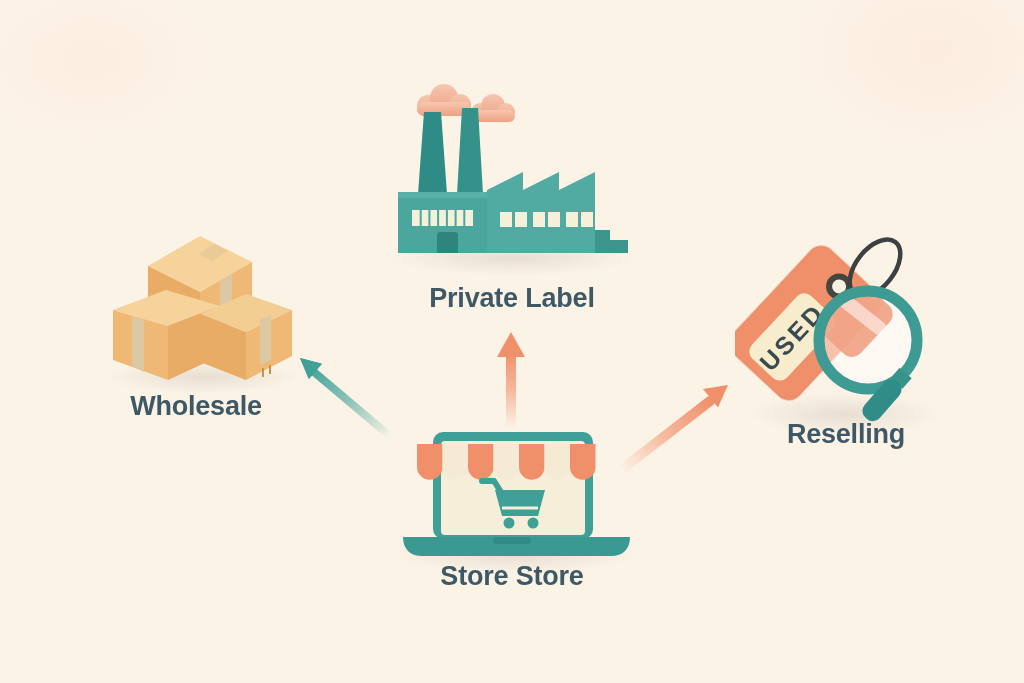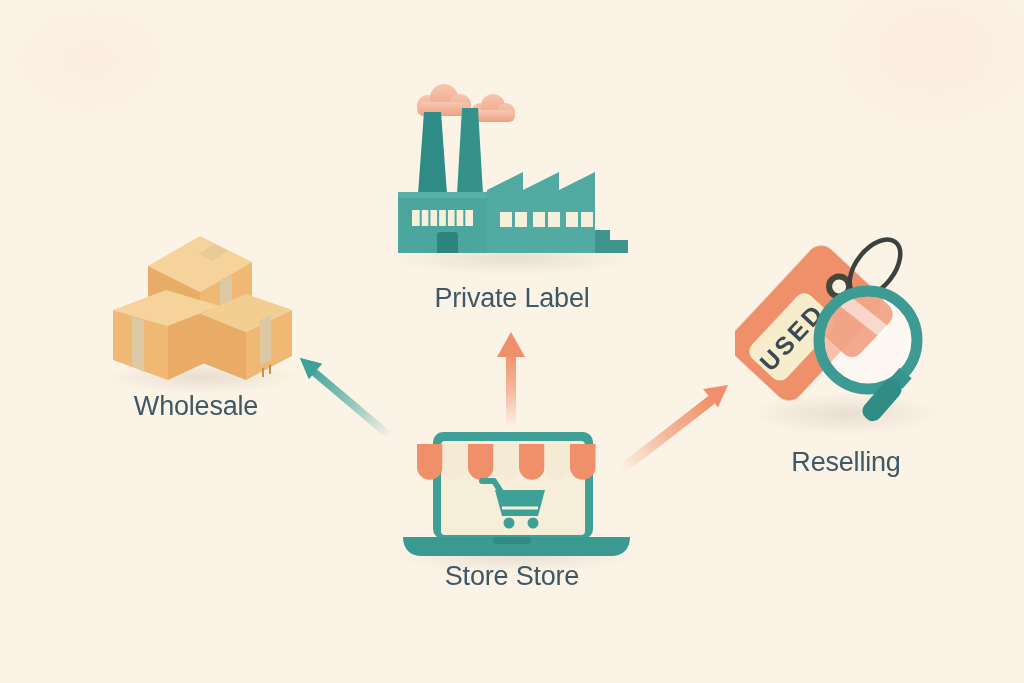--- a/index.html
+++ b/index.html
@@ -11,21 +11,21 @@
   .tint{position:absolute;pointer-events:none;}
   .tint.tr{right:-60px;top:-60px;width:300px;height:220px;
     background:radial-gradient(ellipse at center, rgba(242,176,150,0.10), rgba(242,176,150,0) 70%);}
   .tint.tl{left:-40px;top:-30px;width:260px;height:180px;
     background:radial-gradient(ellipse at center, rgba(242,176,150,0.08), rgba(242,176,150,0) 70%);}
   .soft-shadow{position:absolute;
     background:radial-gradient(ellipse at center, rgba(125,115,95,0.16), rgba(125,115,95,0) 68%);}
   .node{position:absolute;}
   .node-label{
     position:absolute;transform:translateX(-50%);
-    font-weight:400;font-size:27px;line-height:1.1;color:#3E5866;
+    font-weight:700;font-size:27px;line-height:1.1;color:#3E5866;
     letter-spacing:-0.2px;white-space:nowrap;
   }
   svg{display:block;}
   .arrow-layer{position:absolute;left:0;top:0;pointer-events:none;}
 </style>
 </head>
 <body>
 
 <div class="stage">
 
@@ -183,21 +183,21 @@
           <rect x="58" y="40" width="95" height="66" rx="12" transform="rotate(43 105 73)" fill="#F1A183" opacity="0.9"></rect>
           <rect x="70" y="66" width="90" height="14" rx="7" transform="rotate(38 115 73)" fill="#FFFFFF" opacity="0.55"></rect>
         </g>
         <circle cx="133" cy="108" r="49" fill="none" stroke="#3E9B94" stroke-width="11"></circle>
         <g transform="translate(168,144) rotate(41)">
           <rect x="-8" y="-4" width="16" height="14" fill="#37948D"></rect>
           <rect x="-10" y="8" width="20" height="48" rx="9" fill="#2F8C86"></rect>
         </g>
       </g>
     </svg>
-    <div class="node-label" style="left:111px;top:188px;margin-top:28px;">Reselling</div>
+    <div class="node-label" style="left:111px;top:188px;">Reselling</div>
   </div>
 
   <div class="node" style="left:398px;top:428px;">
     <svg width="240" height="135" viewBox="0 0 240 135">
 
       <rect x="35" y="4" width="160" height="107" rx="10" fill="#3EA096"></rect>
       <rect x="43" y="13" width="144" height="94" rx="4" fill="#F7EED9"></rect>
 
       <g>
         <path d="M19,16 h25.5 v23 a12.75,12.75 0 0 1 -25.5,0 z" fill="#F0906A"></path>

